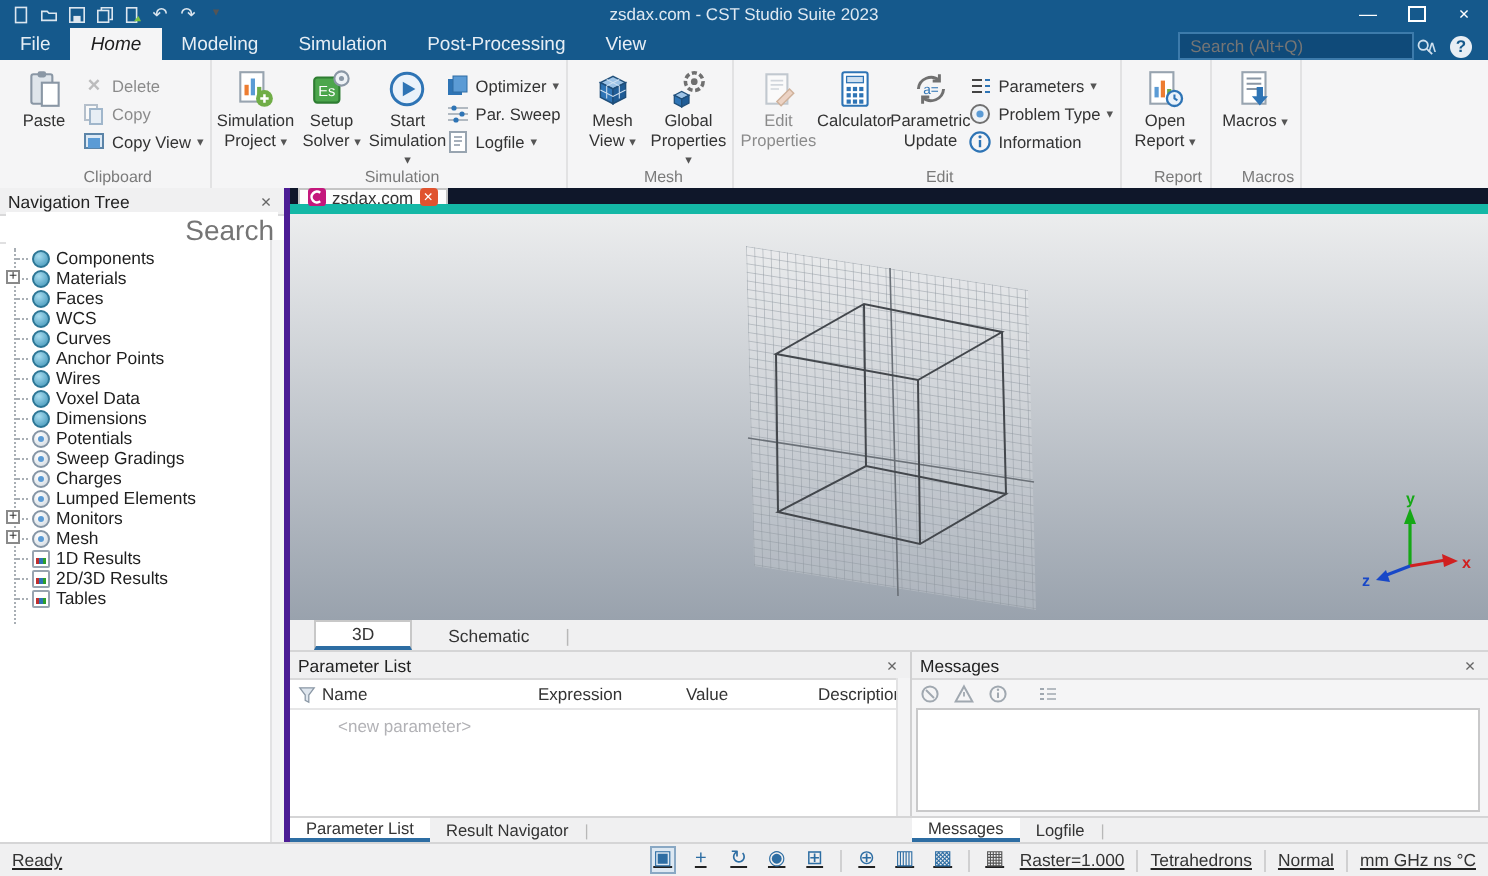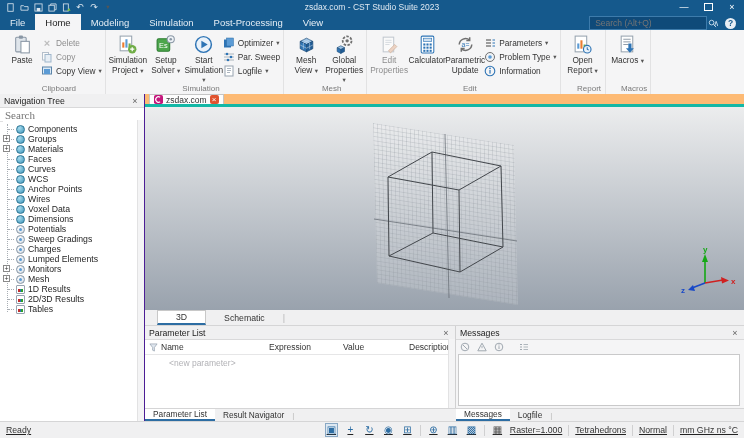--- a/index.html
+++ b/index.html
@@ -9,21 +9,21 @@
   .titlebar{position:absolute;top:0;left:0;right:0;height:14px;background:#15598C;display:flex;align-items:center;}
   .qat{display:flex;align-items:center;gap:4px;padding-left:5px;z-index:2;}
   .qicon{width:10px;height:10px;display:flex;align-items:center;justify-content:center;color:#dce6ef;font-size:9px;line-height:10px;}
   .titletext{position:absolute;left:0;right:0;text-align:center;font-size:8.5px;color:#dfe9f2;}
   .wincontrols{margin-left:auto;display:flex;z-index:2;}
   .winbtn{width:24px;height:14px;display:flex;align-items:center;justify-content:center;color:#fff;font-size:9px;cursor:default;}
   .maxglyph{width:7px;height:6px;border:1px solid #fff;display:inline-block;}
   
   .tabrow{position:absolute;top:14px;left:0;right:0;height:16px;background:#15598C;display:flex;align-items:stretch;}
   .mtab{padding:0 10px;color:#e6eef5;font-size:9.5px;display:flex;align-items:center;}
-  .mtab.active{background:#f5f5f6;color:#1d1d1d;}
+  .mtab.active{background:#f5f5f6;color:#1d1d1d;font-style:italic;}
   .searchwrap{position:absolute;right:8px;top:2px;display:flex;align-items:center;gap:6px;}
   .searchbox{width:110px;height:12px;background:#0F4A79;border:1px solid #3d7bab;display:flex;align-items:center;padding:0 3px;}
   .searchbox input{flex:1;background:transparent;border:none;outline:none;color:#cfe0ee;font-size:8.5px;font-family:"Liberation Sans",sans-serif;}
   .magicon{width:9px;height:9px;flex:none;}
   .chev{color:#cfe0ee;font-size:8px;}
   .helpicon{width:11px;height:11px;border-radius:50%;background:#e8eef4;color:#15598C;font-size:8.5px;font-weight:bold;
             display:flex;align-items:center;justify-content:center;}
   
   .ribbon{position:absolute;top:30px;left:0;right:0;height:64px;background:#f5f5f6;border-bottom:1px solid #d9d9da;
           display:flex;align-items:stretch;}
@@ -32,44 +32,44 @@
   .bigbtn{width:38px;display:flex;flex-direction:column;align-items:center;padding-top:2px;cursor:default;}
   .bicon{width:21px;height:21px;flex:none;}
   .blabel{margin-top:1px;text-align:center;font-size:8.3px;line-height:9.5px;color:#333;white-space:pre-line;}
   .dd{font-size:6.5px;color:#555;}
   .smallcol{display:flex;flex-direction:column;gap:3px;padding-top:5px;}
   .smallbtn{display:flex;align-items:center;gap:3px;height:11px;font-size:8.3px;color:#333;cursor:default;}
   .sicon{width:12px;height:12px;flex:none;display:flex;align-items:center;justify-content:center;}
   .xglyph{color:#8f8f8f;font-size:11px;font-weight:bold;line-height:10px;}
   .disabled{opacity:.55;}
   
-  .navpanel{position:absolute;left:0;top:94px;width:145px;height:327px;background:#fff;border-right:1px solid #4c1d95;box-sizing:border-box;}
+  .navpanel{position:absolute;left:0;top:94px;width:145px;height:327px;background:#fff;border-right:3px solid #4c1d95;box-sizing:border-box;}
   .phead{height:13px;background:#f0f0f1;border-bottom:1px solid #d9d9da;display:flex;align-items:center;padding:0 4px;color:#222;}
   .phead .ptitle{flex:1;font-size:8.7px;}
   .pclose{color:#666;font-size:9px;width:10px;text-align:center;}
   .navsearch{height:13px;border-bottom:1px solid #e0e0e1;display:flex;align-items:center;padding:0 3px;}
-  .navsearch input{width:100%;border:none;outline:none;font-size:11px;color:#444;font-family:Liberation Serif, serif;}
+  .navsearch input{width:100%;border:none;outline:none;font-size:14px;color:#444;font-family:Liberation Sans, sans-serif;text-align:right;}
   .tree{position:relative;padding-top:2px;height:296px;overflow:hidden;}
   .tree::before{content:"";position:absolute;left:7px;top:2px;height:188px;border-left:1px dotted #a8aeb4;}
   .trow{position:relative;height:10px;display:flex;align-items:center;padding-left:16px;cursor:default;}
   .trow::before{content:"";position:absolute;left:8px;top:5px;width:6px;border-top:1px dotted #a8aeb4;}
   .texp{position:absolute;left:3px;top:1px;width:7px;height:7px;box-sizing:border-box;border:1px solid #8a8a8a;background:#fff;
         font-size:7px;line-height:5px;text-align:center;color:#333;z-index:1;}
   .ticon{width:9px;height:9px;margin-right:3px;flex:none;position:relative;border-radius:50%;box-sizing:border-box;}
   .ticon.globe{background:radial-gradient(circle at 35% 30%,#a8dcef,#3c93b7);border:1px solid #2d7695;}
   .ticon.node{background:radial-gradient(circle at 35% 30%,#ffffff,#cfd8e0);border:1px solid #8595a5;}
   .ticon.node::after{content:"";position:absolute;left:2px;top:2px;width:3px;height:3px;border-radius:50%;background:#5b9bd5;}
   .ticon.chart{border-radius:1px;background:#fff;border:1px solid #98a4b0;}
   .ticon.chart::after{content:"";position:absolute;left:1px;right:1px;bottom:1px;height:3px;
         background:linear-gradient(90deg,#c03030 33%,#2e74b5 33% 66%,#2ca02c 66%);}
   .tlabel{font-size:8.7px;color:#1e1e1e;white-space:nowrap;}
   .navscroll{position:absolute;right:0;top:26px;bottom:0;width:6px;background:#f4f4f5;border-left:1px solid #e2e2e3;}
   
   .content{position:absolute;left:145px;top:94px;width:599px;height:327px;}
-  .doctabs{height:13px;background:#fdba74;border-bottom:3px solid #14b8a6;display:flex;align-items:stretch;box-sizing:border-box;}
+  .doctabs{height:13px;background:#0f172a;border-bottom:5px solid #14b8a6;display:flex;align-items:stretch;box-sizing:border-box;}
   .doctab{margin-left:4px;background:#fdfdfd;border:1px solid #c5c5c5;border-bottom:none;display:flex;align-items:center;
           gap:3px;padding:0 4px;font-size:8.5px;color:#333;}
   .dtclose{width:9px;height:9px;border-radius:2px;background:#e0532F;color:#fff;font-size:8px;line-height:9px;text-align:center;}
   .canvas3d{display:block;}
   .viewtabs{height:16px;background:#f0f0f1;border-bottom:1px solid #d5d5d6;display:flex;align-items:stretch;box-sizing:border-box;padding-left:12px;}
   .vtab{padding:0 18px;display:flex;align-items:center;font-size:8.7px;color:#333;}
   .vtab.active{background:#fff;border:1px solid #c8c8c8;border-bottom:2px solid #2d6da3;}
   .vsep{color:#b8b8b8;display:flex;align-items:center;}
   
   .bottompanels{height:82px;display:flex;}
@@ -418,38 +418,33 @@
       <input placeholder="Search" style="">
     </div>
     <div class="tree">
       <div class="trow">
           <span class="ticon globe"></span>
           <span class="tlabel">Components</span>
         </div>
       <div class="trow">
           <span class="texp">+</span>
           <span class="ticon globe"></span>
-          <span class="tlabel">Groups</span>
-        </div>
-      <div class="trow">
-          <span class="texp">+</span>
-          <span class="ticon globe"></span>
           <span class="tlabel">Materials</span>
         </div>
       <div class="trow">
           <span class="ticon globe"></span>
           <span class="tlabel">Faces</span>
         </div>
       <div class="trow">
           <span class="ticon globe"></span>
+          <span class="tlabel">WCS</span>
+        </div>
+      <div class="trow">
+          <span class="ticon globe"></span>
           <span class="tlabel">Curves</span>
-        </div>
-      <div class="trow">
-          <span class="ticon globe"></span>
-          <span class="tlabel">WCS</span>
         </div>
       <div class="trow">
           <span class="ticon globe"></span>
           <span class="tlabel">Anchor Points</span>
         </div>
       <div class="trow">
           <span class="ticon globe"></span>
           <span class="tlabel">Wires</span>
         </div>
       <div class="trow">

